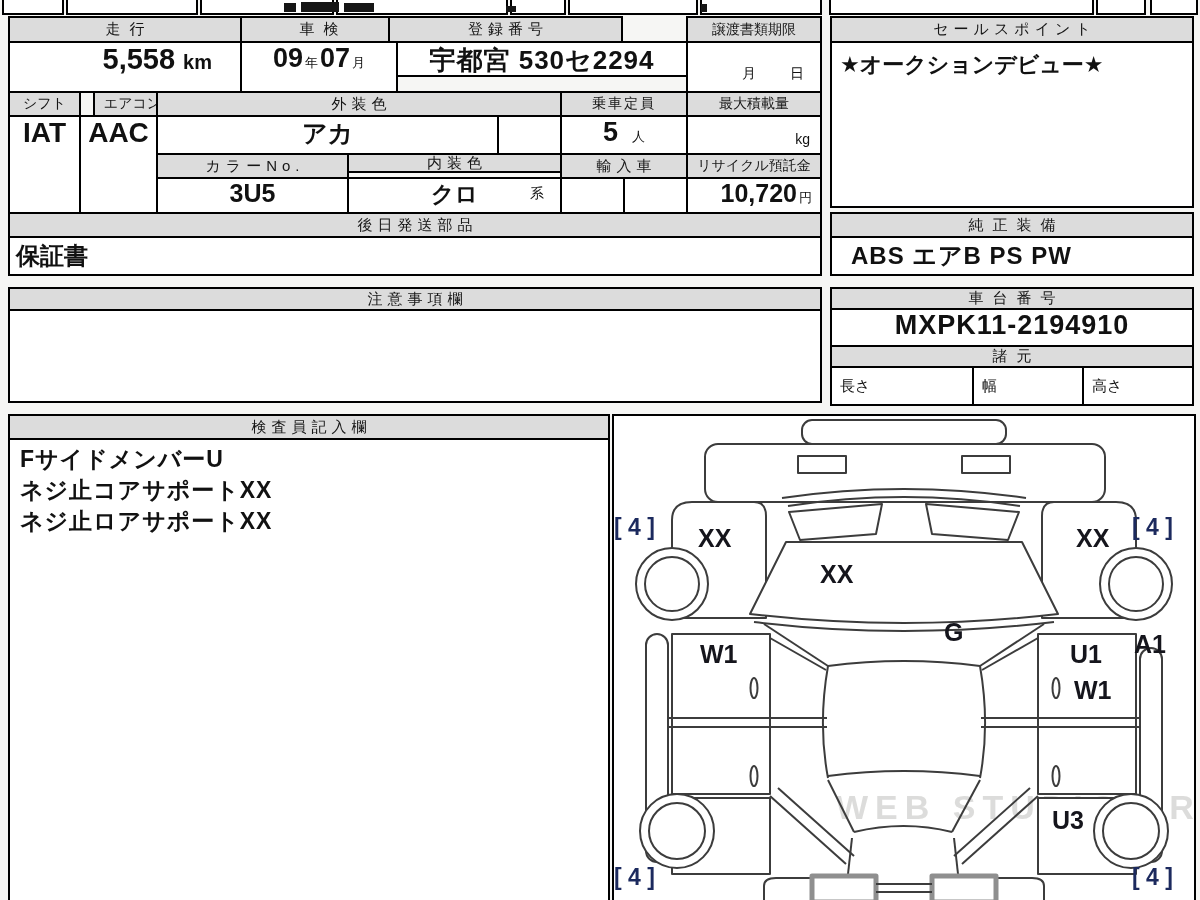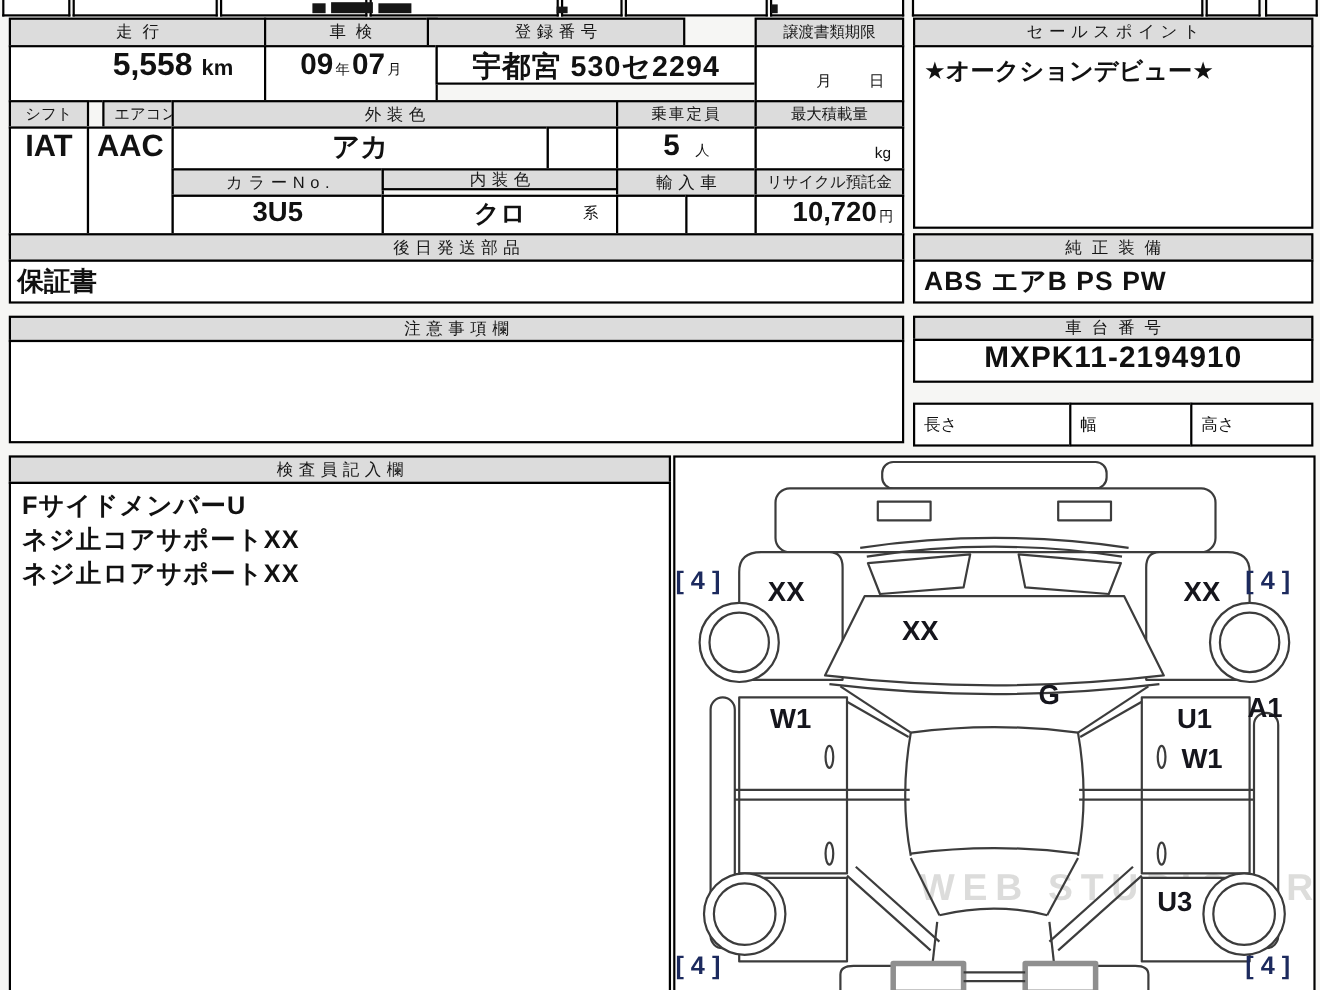--- a/index.html
+++ b/index.html
@@ -119,33 +119,34 @@
   <div class="cell" style="left:8px;top:236px;width:814px;height:40px;display:flex;align-items:center;padding-left:6px;">
     <span style="font-size:24px;font-weight:bold;">保証書</span>
   </div>
 
   <div class="cell hdr lsm" style="left:830px;top:16px;width:364px;height:27px;">セールスポイント</div>
   <div class="cell" style="left:830px;top:41px;width:364px;height:167px;padding:7px 8px;">
     <span style="font-size:22px;font-weight:bold;">★オークションデビュー★</span>
   </div>
 
   <div class="cell hdr lsw" style="left:830px;top:212px;width:364px;height:26px;">純正装備</div>
-  <div class="cell" style="left:830px;top:236px;width:364px;height:40px;display:flex;align-items:center;padding-left:8px;">
+  <div class="cell" style="left:830px;top:236px;width:364px;height:40px;display:flex;align-items:center;padding-left:19px;">
     <span style="font-size:24px;font-weight:bold;letter-spacing:1px;">ABS エアB PS PW</span>
   </div>
 
   <div class="cell hdr lsm" style="left:8px;top:287px;width:814px;height:24px;">注意事項欄</div>
   <div class="cell" style="left:8px;top:309px;width:814px;height:94px;">
     <span></span>
   </div>
 
   <div class="cell hdr lsw" style="left:830px;top:287px;width:364px;height:23px;">車台番号</div>
   <div class="cell val" style="left:830px;top:308px;width:364px;height:40px;">
     <span style="font-size:27px;font-weight:bold;letter-spacing:1px;">MXPK11-2194910</span>
   </div>
+  <div class="cell hdr lsw" style="left:830px;top:345px;width:364px;height:23px;">諸元</div>
   <div class="cell" style="left:830px;top:366px;width:144px;height:40px;display:flex;align-items:center;padding-left:8px;font-size:15px;">長さ</div>
   <div class="cell" style="left:972px;top:366px;width:112px;height:40px;display:flex;align-items:center;padding-left:8px;font-size:15px;">幅</div>
   <div class="cell" style="left:1082px;top:366px;width:112px;height:40px;display:flex;align-items:center;padding-left:8px;font-size:15px;">高さ</div>
 
   <div class="cell hdr lsm" style="left:8px;top:414px;width:602px;height:26px;">検査員記入欄</div>
   <div class="cell" style="left:8px;top:438px;width:602px;height:466px;padding:4px 10px;" id="inspector-content">
     <div>FサイドメンバーU</div>
     <div>ネジ止コアサポートXX</div>
     <div>ネジ止ロアサポートXX</div>
   </div>

